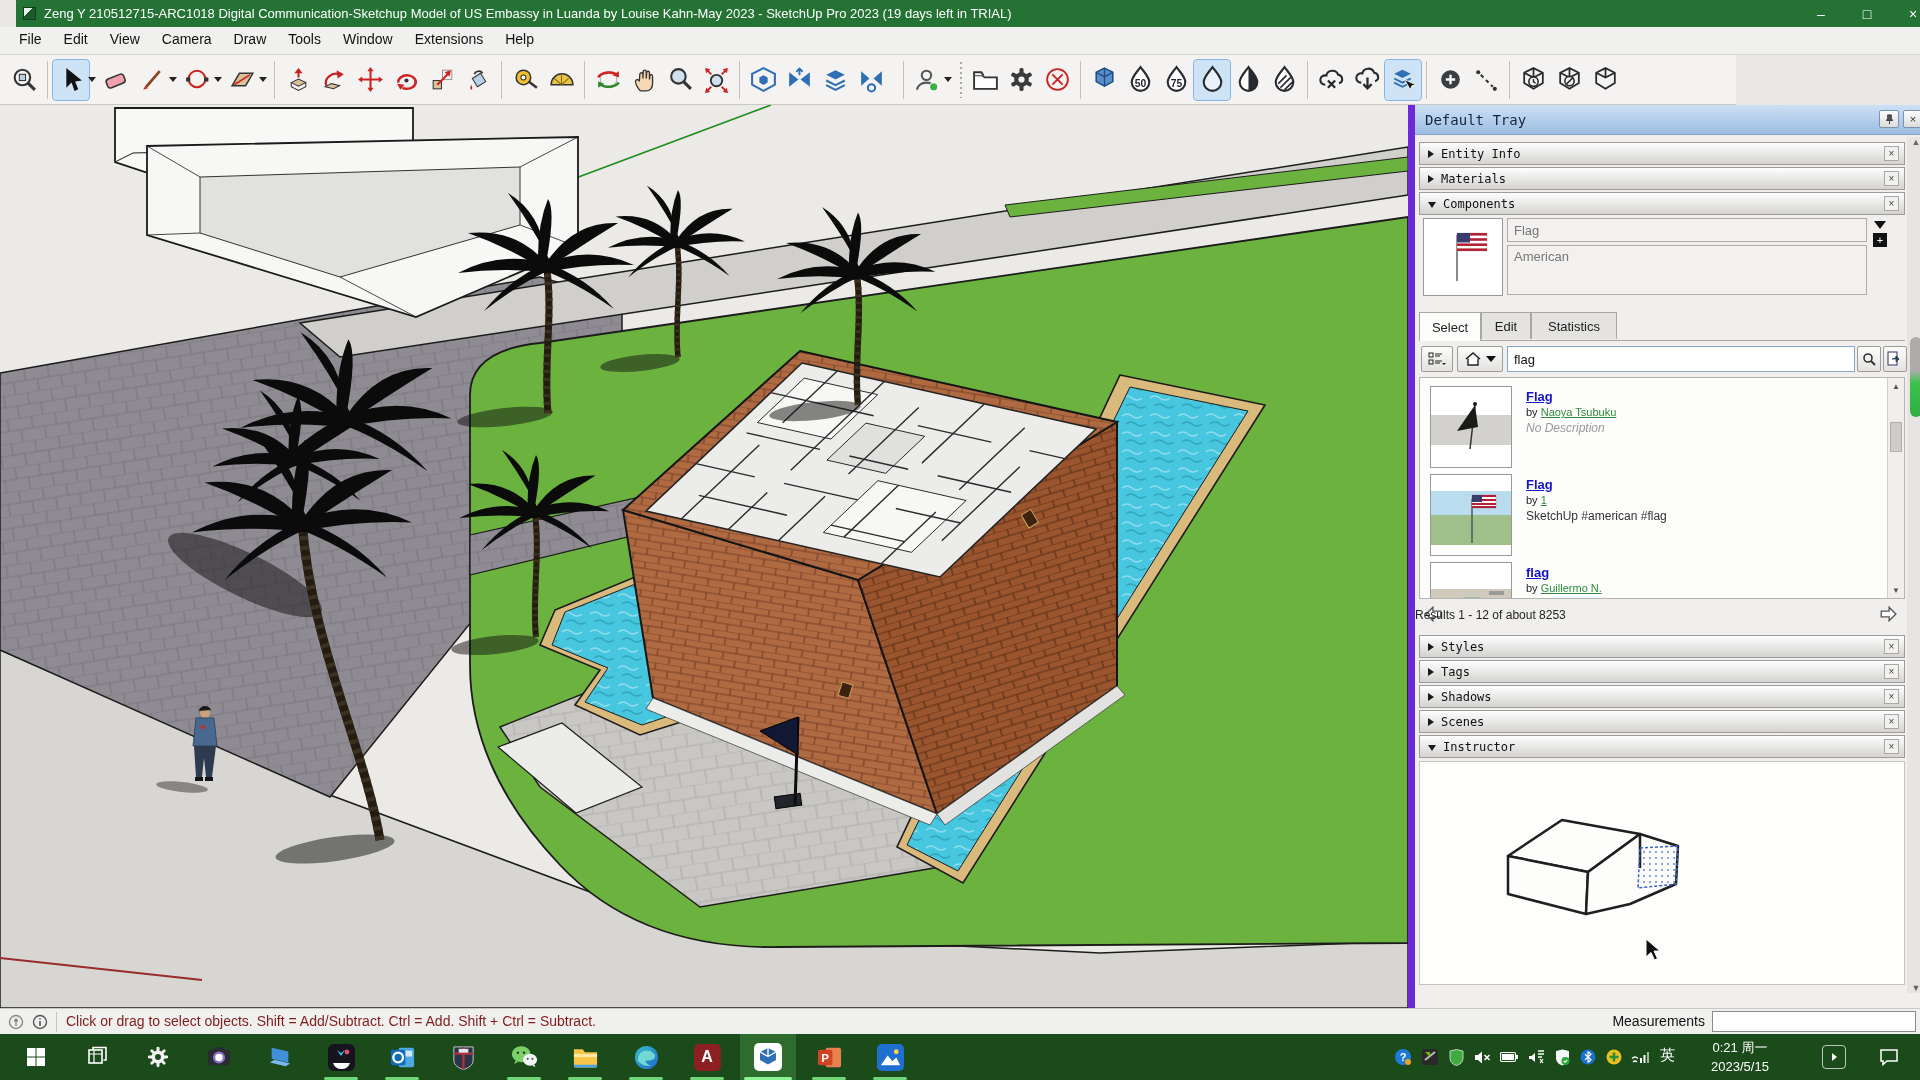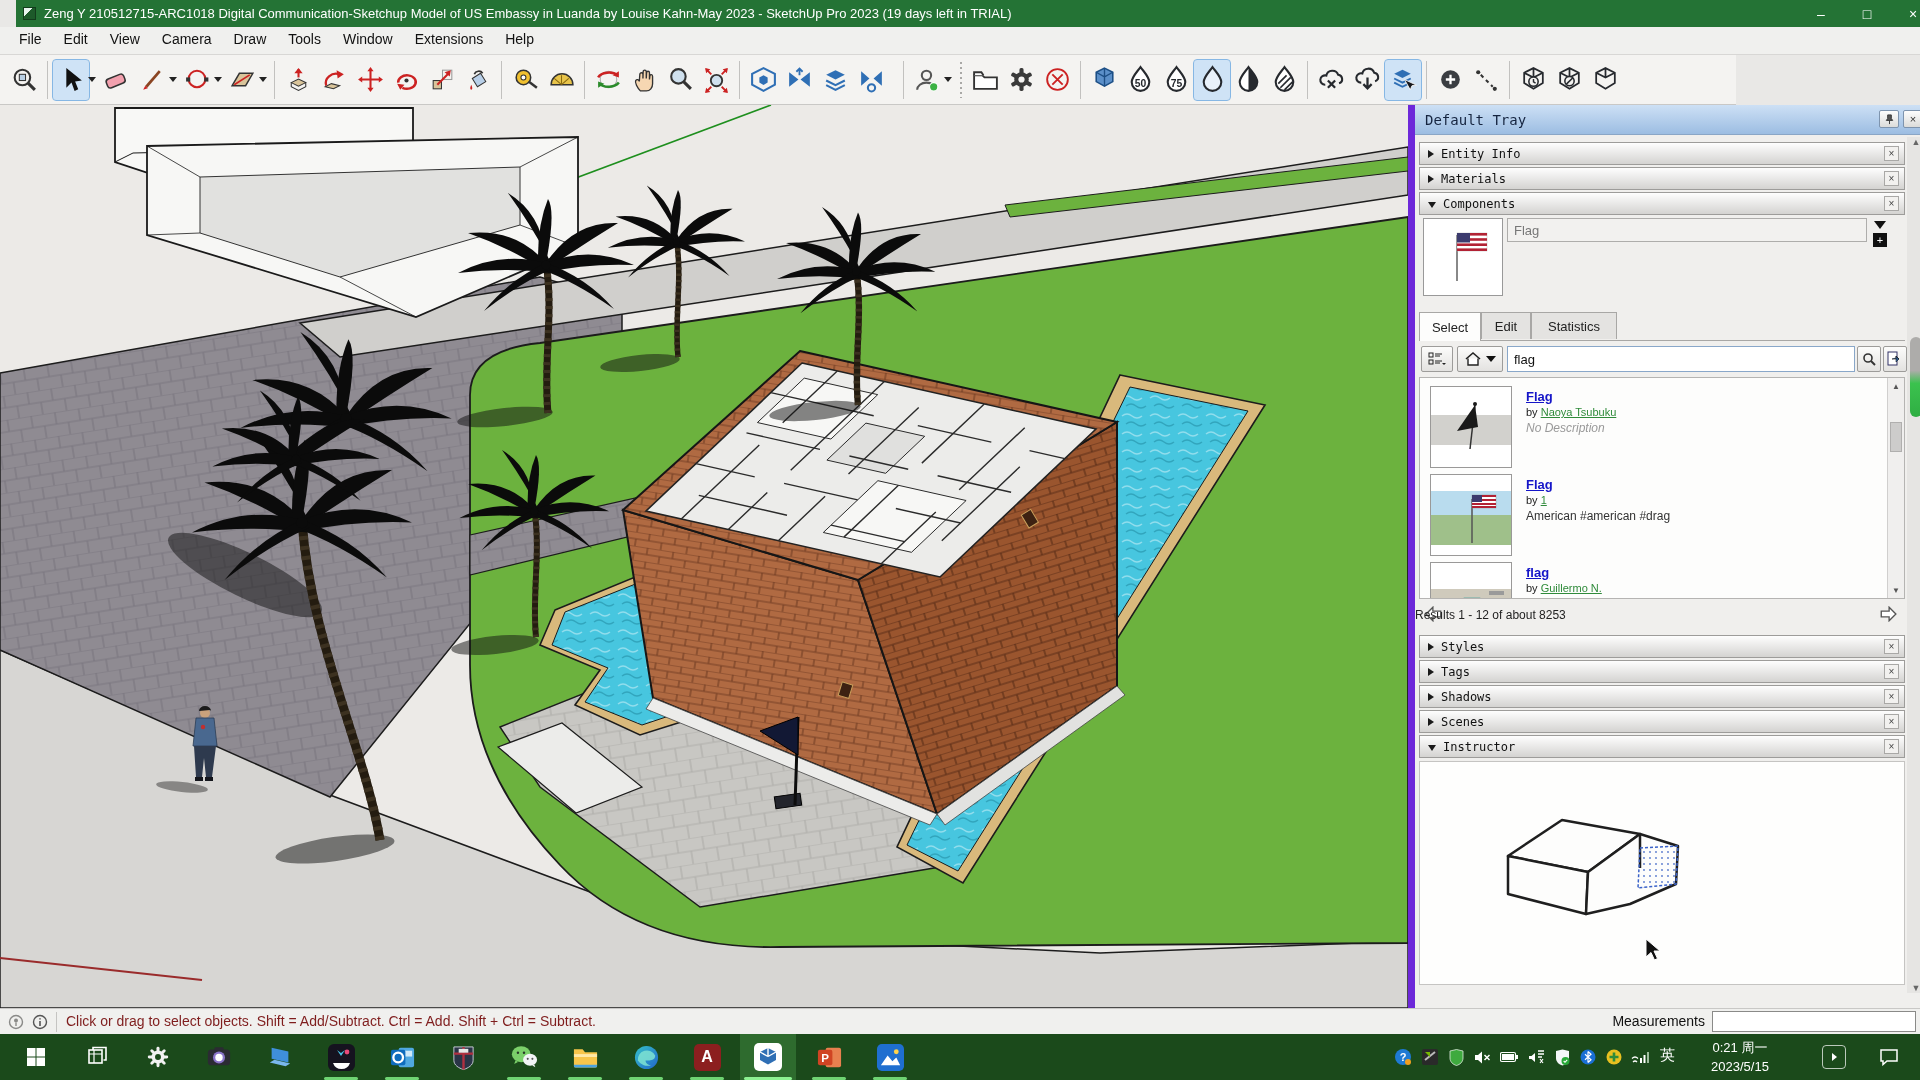--- a/index.html
+++ b/index.html
@@ -534,20 +534,21 @@
       <g>
           <rect x="33" y="14" width="30" height="2.6" fill="#b22234"></rect>
           <rect x="33" y="19.2" width="30" height="2.6" fill="#b22234"></rect>
           <rect x="33" y="24.4" width="30" height="2.6" fill="#b22234"></rect>
           <rect x="33" y="29.4" width="30" height="2.6" fill="#b22234"></rect>
         </g>
       <rect x="33" y="14" width="13" height="9.5" fill="#3c3b6e"></rect>
     </svg>
   </div>
   <input class="abs" style="left: 92px; top: 113px; width: 360px; height: 24px; background: rgb(242, 241, 239); border: 1px solid rgb(174, 173, 171); font-size: 13px; color: rgb(119, 119, 119); padding: 0px 6px;" value="Flag">
+  <div class="abs" style="left:92px;top:140px;width:360px;height:50px;background:#f2f1ef;border:1px solid #aeadab;font-size:13px;color:#777;padding:3px 6px">American</div>
   <div class="abs" style="left:459px;top:116px;width:0;height:0;border-left:6px solid transparent;border-right:6px solid transparent;border-top:8px solid #111"></div>
   <div class="abs" style="left:458px;top:128px;width:14px;height:14px;background:#111;color:#fff;font-size:11px;display:flex;align-items:center;justify-content:center">+</div>
 
   <div class="tab on" style="left:4px;width:62px">Select</div>
   <div class="tab" style="left:66px;width:50px">Edit</div>
   <div class="tab" style="left:116px;width:86px">Statistics</div>
   <div class="abs" style="left:4px;top:235px;width:486px;height:1px;background:#a8a7a5"></div>
 
   <div class="sbtn" style="left:6px;width:32px">
       <svg width="18" height="16" viewBox="0 0 18 16">
@@ -602,21 +603,21 @@
             <g>
               <rect x="41" y="20" width="24" height="2" fill="#b22234"></rect>
               <rect x="41" y="24" width="24" height="2" fill="#b22234"></rect>
               <rect x="41" y="28" width="24" height="2" fill="#b22234"></rect>
               <rect x="41" y="31" width="24" height="2" fill="#b22234"></rect>
             </g>
             <rect x="41" y="20" width="10" height="7" fill="#3c3b6e"></rect>
           </svg></div>
       <a class="rtitle">Flag</a>
       <div class="rby"><span>by</span> <a>1</a></div>
-      <div class="rdesc plain">American #american #drag</div>
+      <div class="rdesc plain">SketchUp #american #flag</div>
     </div>
     <div class="item" style="top:181px">
       <div class="thumb"><svg width="80" height="80" viewBox="0 0 80 80">
             <rect width="80" height="80" fill="#fff"></rect>
             <rect y="26" width="80" height="34" fill="#cfcabc"></rect>
             <rect x="36" y="38" width="10" height="20" fill="#59d8d8" stroke="#2a9a9a" stroke-width="0.6"></rect>
             <rect x="33" y="35" width="16" height="5" fill="#59d8d8" stroke="#2a9a9a" stroke-width="0.6"></rect>
             <circle cx="50" cy="40" r="3" fill="#8844aa"></circle>
             <circle cx="55" cy="42" r="2.4" fill="#8844aa"></circle>
             <rect x="12" y="54" width="9" height="4" fill="#aa3333"></rect>

